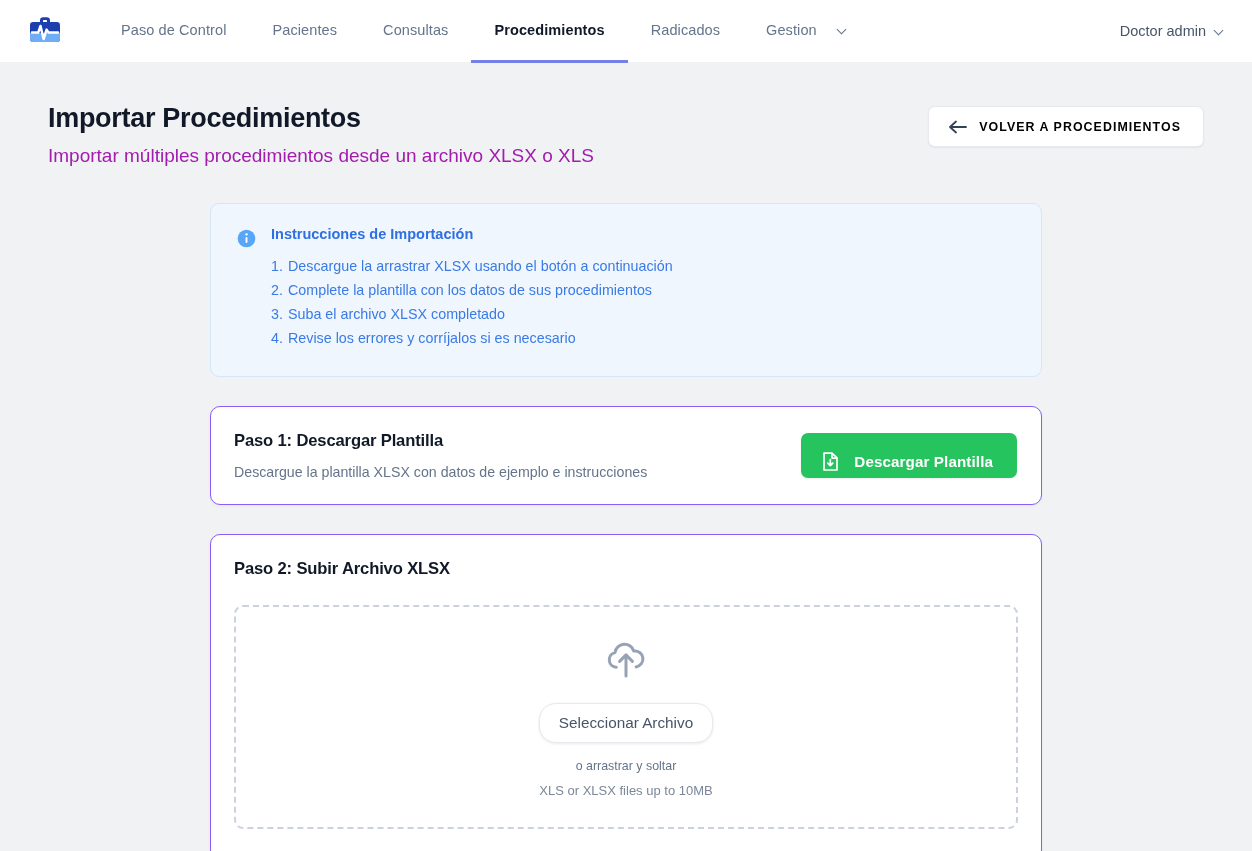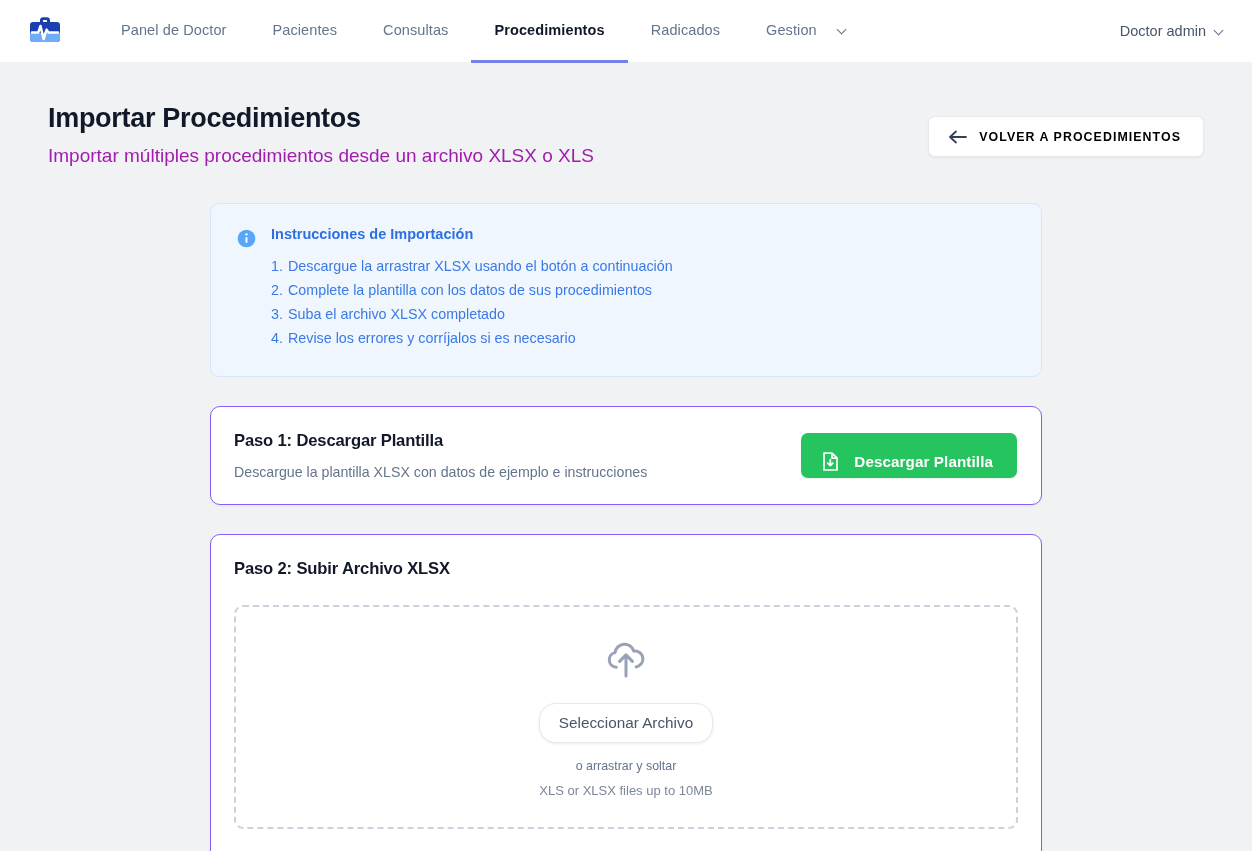--- a/index.html
+++ b/index.html
@@ -98,21 +98,21 @@
     padding-right: 4px;
   }
 
   
   .page {
     padding: 40px 48px 0 48px;
   }
 
   .page-head {
     display: flex;
-    align-items: center;
+    align-items: flex-start;
   }
 
   .titles { flex: 1 1 auto; }
 
   .page-title {
     font-size: 27px;
     font-weight: 700;
     color: #111827;
     letter-spacing: -.3px;
     line-height: 1.2;
@@ -292,21 +292,21 @@
       <rect x="0" y="0" width="40" height="40" rx="9" fill="#ffffff"></rect>
       <path d="M15 9.5a3.2 3.2 0 0 1 3.2-3.2h3.6a3.2 3.2 0 0 1 3.2 3.2V11h-3v-1.2a.9.9 0 0 0-.9-.9h-2.2a.9.9 0 0 0-.9.9V11h-3z" fill="#1c3fb0"></path>
       <path d="M5 14.2A3.2 3.2 0 0 1 8.2 11h23.6A3.2 3.2 0 0 1 35 14.2v13.6A3.2 3.2 0 0 1 31.8 31H8.2A3.2 3.2 0 0 1 5 27.8z" fill="#1c3fb0"></path>
       <path d="M5 22h30v5.8A3.2 3.2 0 0 1 31.8 31H8.2A3.2 3.2 0 0 1 5 27.8z" fill="#6fadf6"></path>
       <path d="M7 21.6h6.2l2.3-6.6 3.1 13 3-9.4 2 3h9.4" fill="none" stroke="#ffffff" stroke-width="2.5" stroke-linejoin="round" stroke-linecap="round"></path>
     </svg>
   </div>
 
   <div class="nav-items">
     <div class="nav-item">
-      <span>Panel de Doctor</span>
+      <span>Paso de Control</span>
     </div>
     <div class="nav-item">
       <span>Pacientes</span>
     </div>
     <div class="nav-item">
       <span>Consultas</span>
     </div>
     <div class="nav-item active">
       <span>Procedimientos</span>
     </div>

